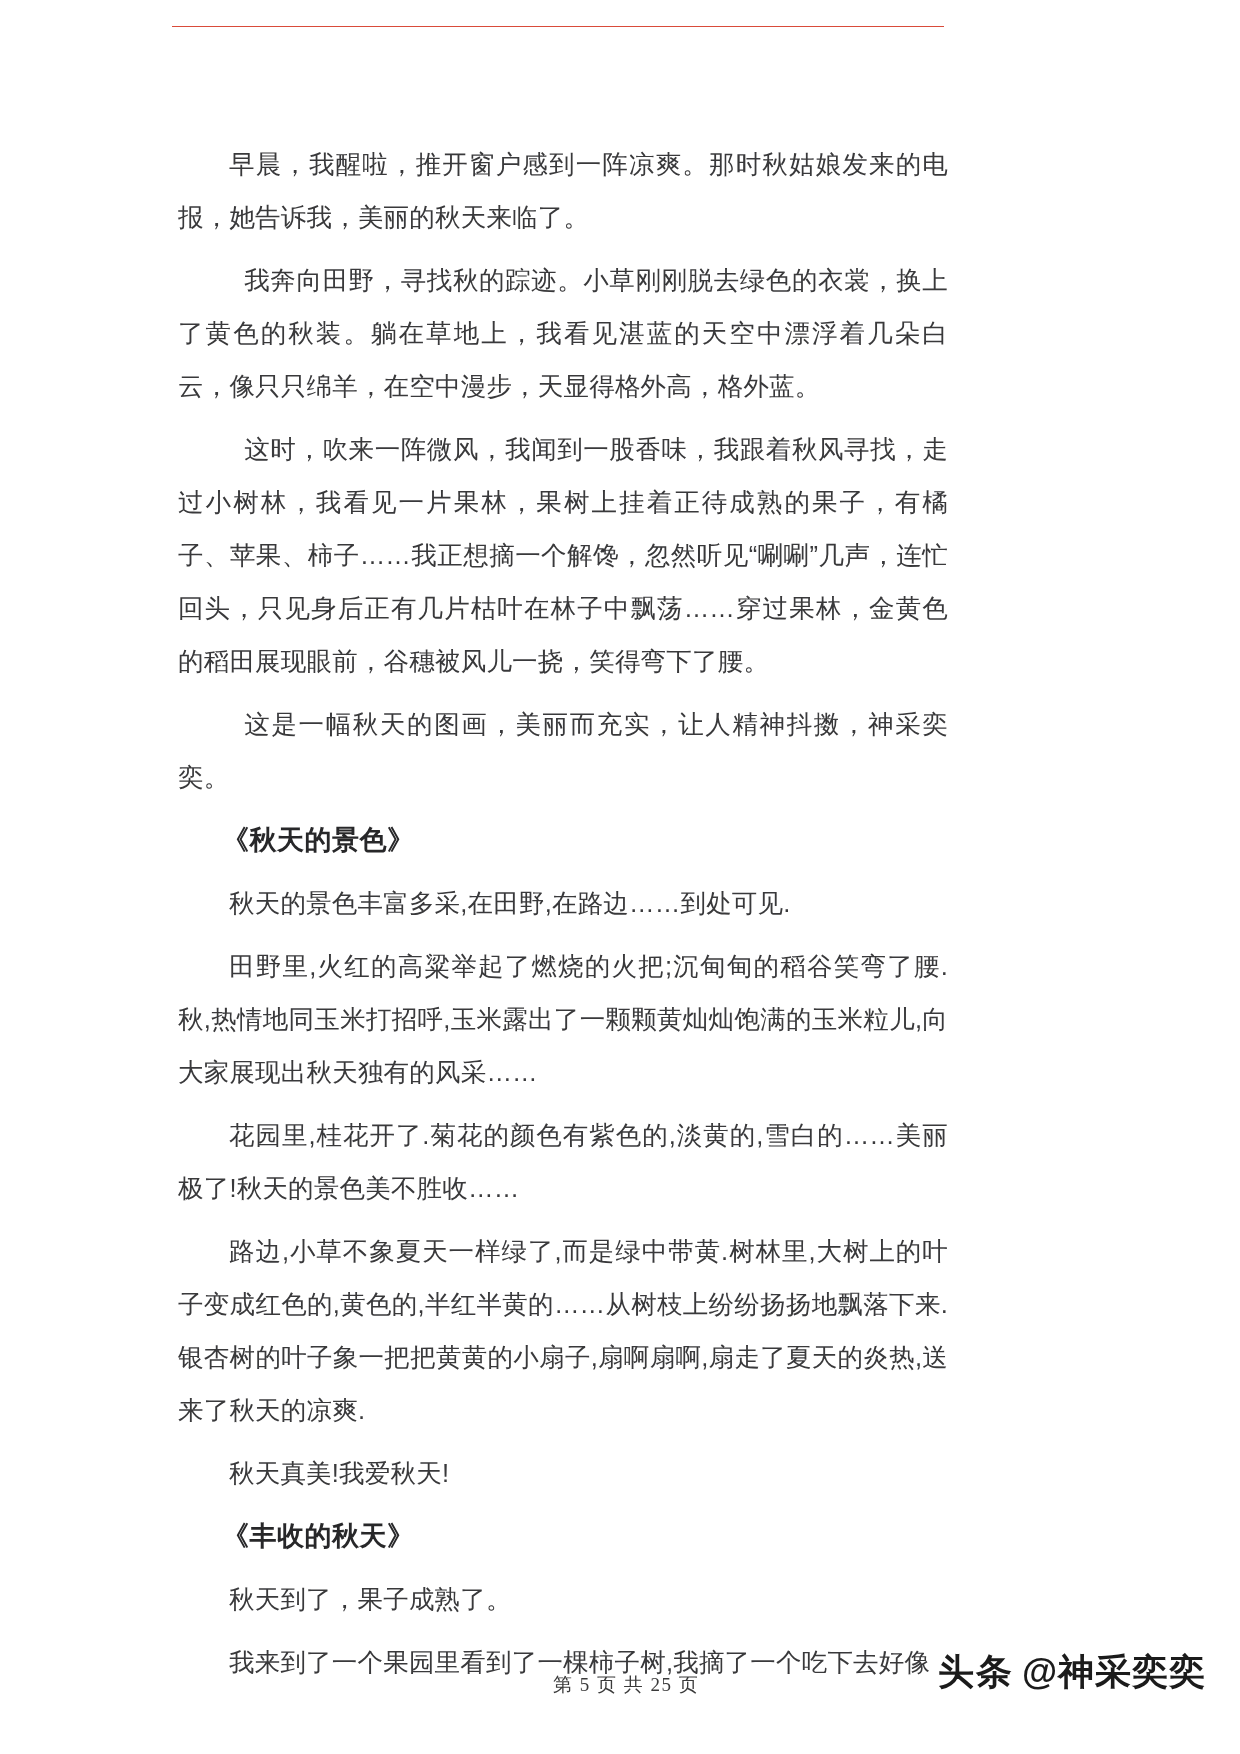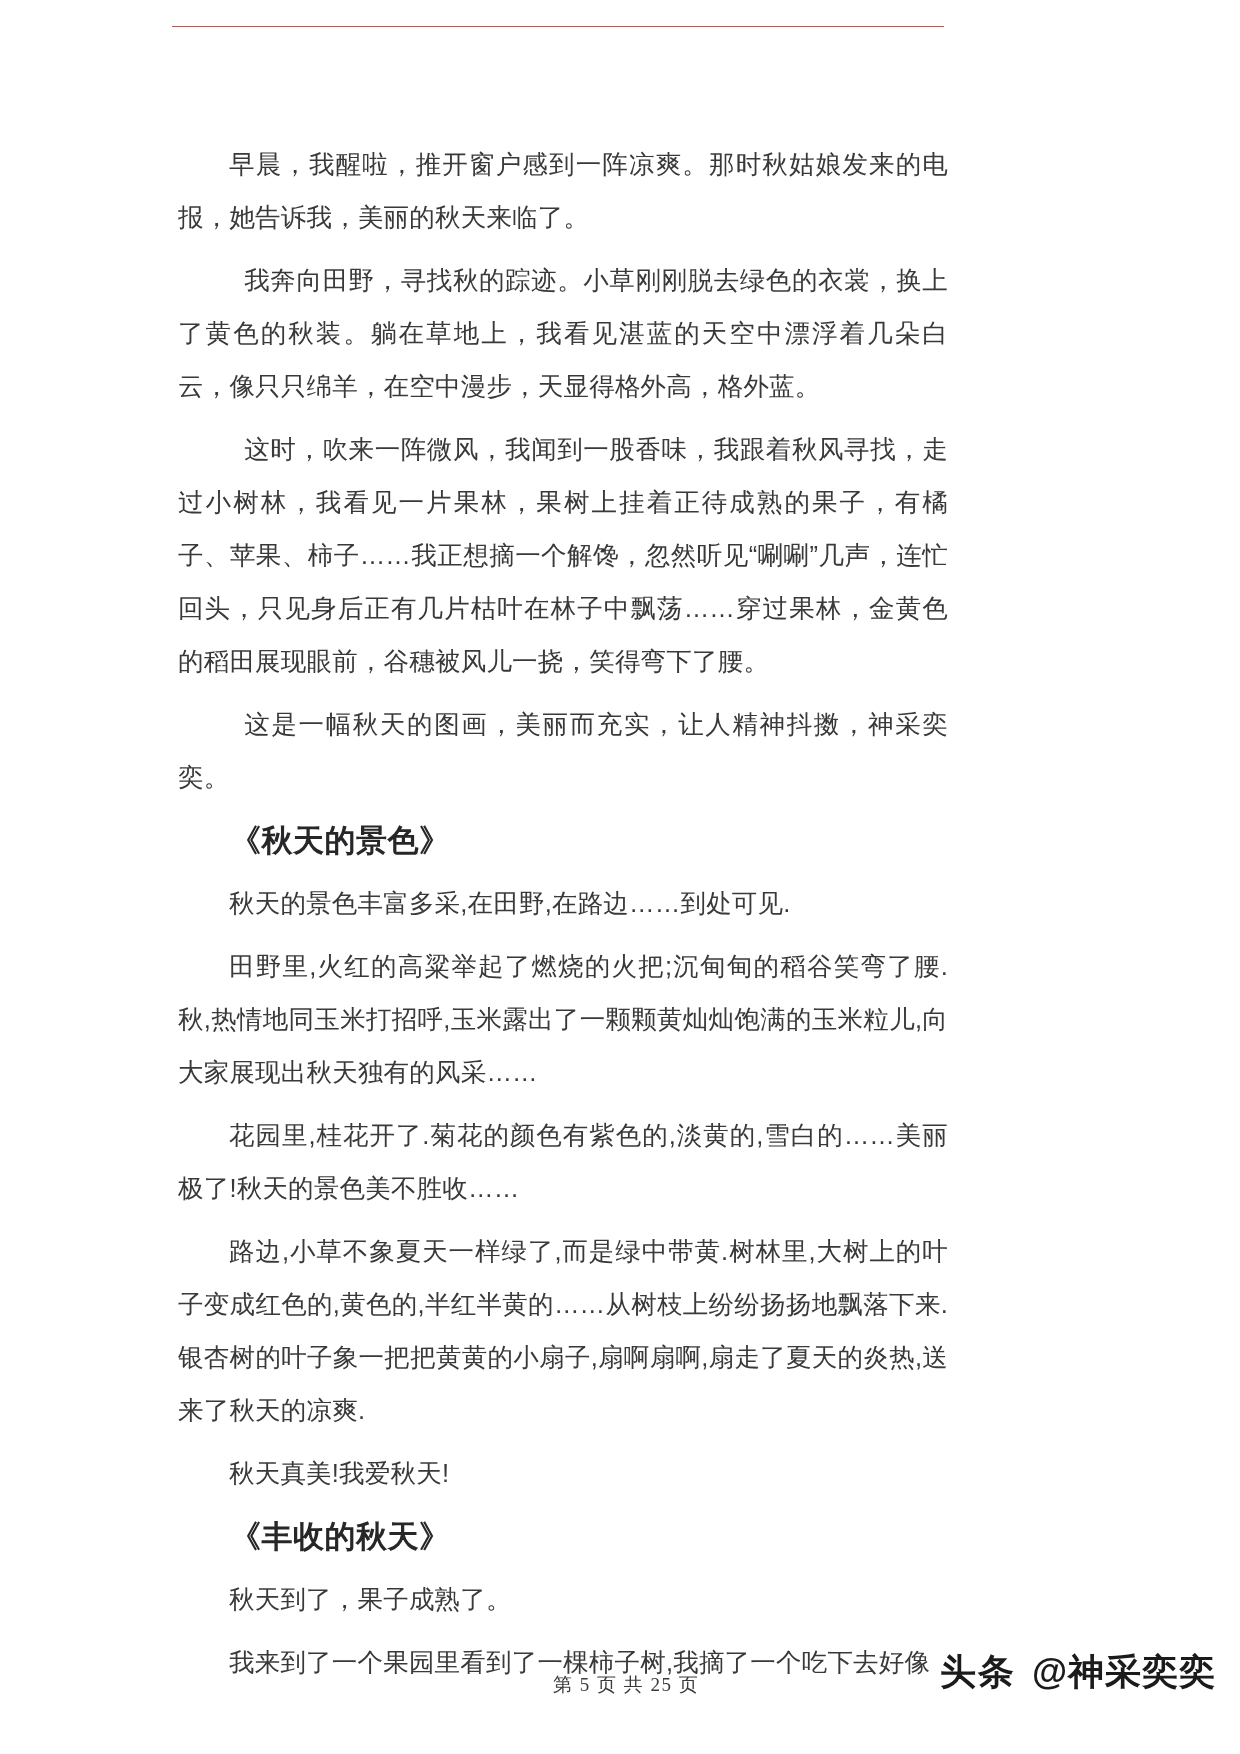--- a/index.html
+++ b/index.html
@@ -45,21 +45,21 @@
     text-align: justify;
     text-justify: inter-ideograph;
     white-space: normal;
   }
   p.indent2 { text-indent: 2em; }
   p.indent3 { text-indent: 2.6em; }
   p.tight   { text-indent: 2em; }
 
   h3.section-title {
     margin: 0;
-    font-size: 31px;
+    font-size: 27px;
     line-height: 53px;
     font-weight: bold;
     color: #272729;
     text-indent: 2em;
     letter-spacing: 0.5px;
   }
 
   
   .footer-pageno {
     position: absolute;
@@ -67,25 +67,25 @@
     right: 0;
     top: 1672px;
     text-align: center;
     font-family: "Liberation Serif", "DejaVu Serif", serif;
     font-size: 19px;
     color: #3a3a3a;
     letter-spacing: 1.5px;
   }
   .watermark {
     position: absolute;
-    right: 24px;
+    right: 34px;
     top: 1648px;
     display: flex;
     align-items: flex-start;
-    gap: 16px;
+    gap: 8px;
     color: #1b1b1b;
   }
   .wm-logo {
     font-size: 36px;
     font-weight: bold;
     letter-spacing: 2px;
     font-family: "Liberation Sans", "DejaVu Sans", sans-serif;
   }
   .wm-handle {
     font-size: 36px;

